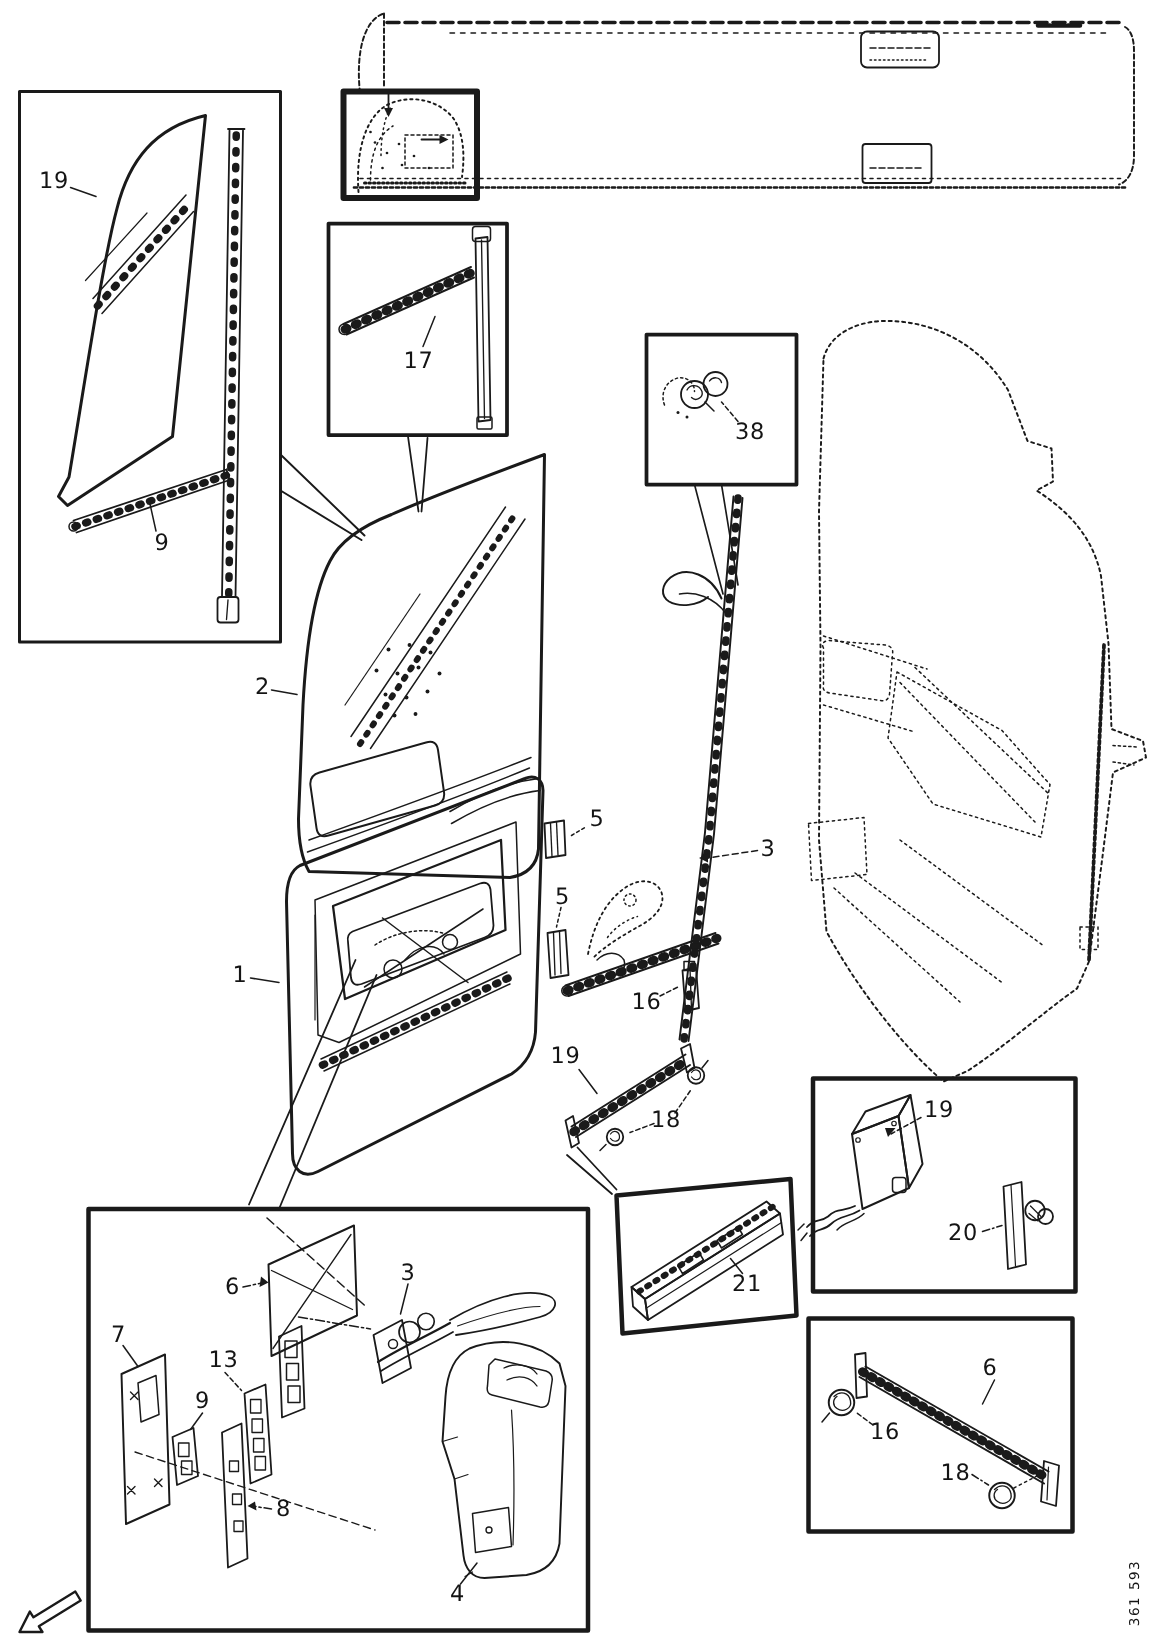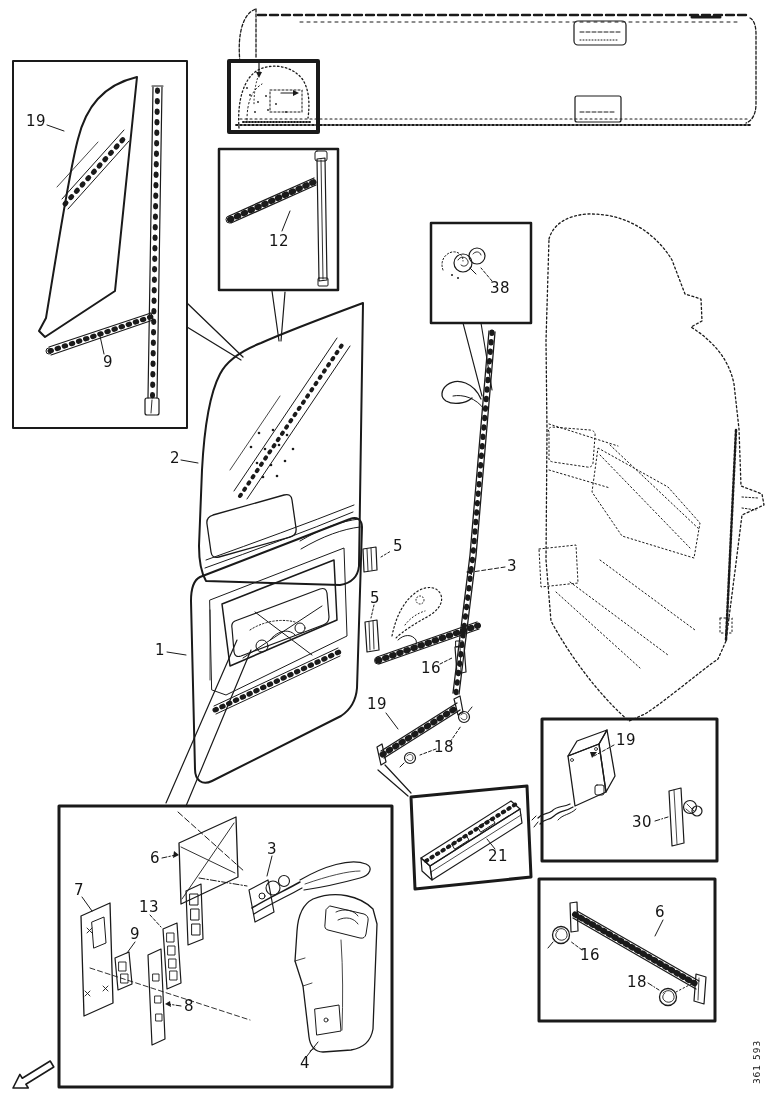--- a/index.html
+++ b/index.html
@@ -355,33 +355,33 @@
     <path d="M 310,1051 L 315,1048" stroke-width="0.8"></path>
   </g>
 
   <g>
     <polygon class="wfil" points="50.2,1061 22.3,1078.2 19.9,1074.4 13,1088 28.3,1088 25.9,1084.2 53.8,1067" stroke-width="1.6"></polygon>
   </g>
 </svg>
 
   <div class="part-label" style="left:36px;top:121px">19</div>
   <div class="part-label" style="left:108px;top:362px">9</div>
-  <div class="part-label" style="left:279px;top:241px">12</div>
+  <div class="part-label" style="left:279px;top:241px">17</div>
   <div class="part-label" style="left:175px;top:458px">2</div>
   <div class="part-label" style="left:500px;top:288px">38</div>
   <div class="part-label" style="left:512px;top:566px">3</div>
   <div class="part-label" style="left:398px;top:546px">5</div>
   <div class="part-label" style="left:375px;top:598px">5</div>
   <div class="part-label" style="left:160px;top:650px">1</div>
   <div class="part-label" style="left:431px;top:668px">16</div>
   <div class="part-label" style="left:377px;top:704px">19</div>
   <div class="part-label" style="left:444px;top:747px">18</div>
   <div class="part-label" style="left:498px;top:856px">21</div>
   <div class="part-label" style="left:626px;top:740px">19</div>
-  <div class="part-label" style="left:642px;top:822px">30</div>
+  <div class="part-label" style="left:642px;top:822px">20</div>
   <div class="part-label" style="left:660px;top:912px">6</div>
   <div class="part-label" style="left:590px;top:955px">16</div>
   <div class="part-label" style="left:637px;top:982px">18</div>
   <div class="part-label" style="left:155px;top:858px">6</div>
   <div class="part-label" style="left:79px;top:890px">7</div>
   <div class="part-label" style="left:149px;top:907px">13</div>
   <div class="part-label" style="left:135px;top:934px">9</div>
   <div class="part-label" style="left:189px;top:1006px">8</div>
   <div class="part-label" style="left:272px;top:849px">3</div>
   <div class="part-label" style="left:305px;top:1063px">4</div>

